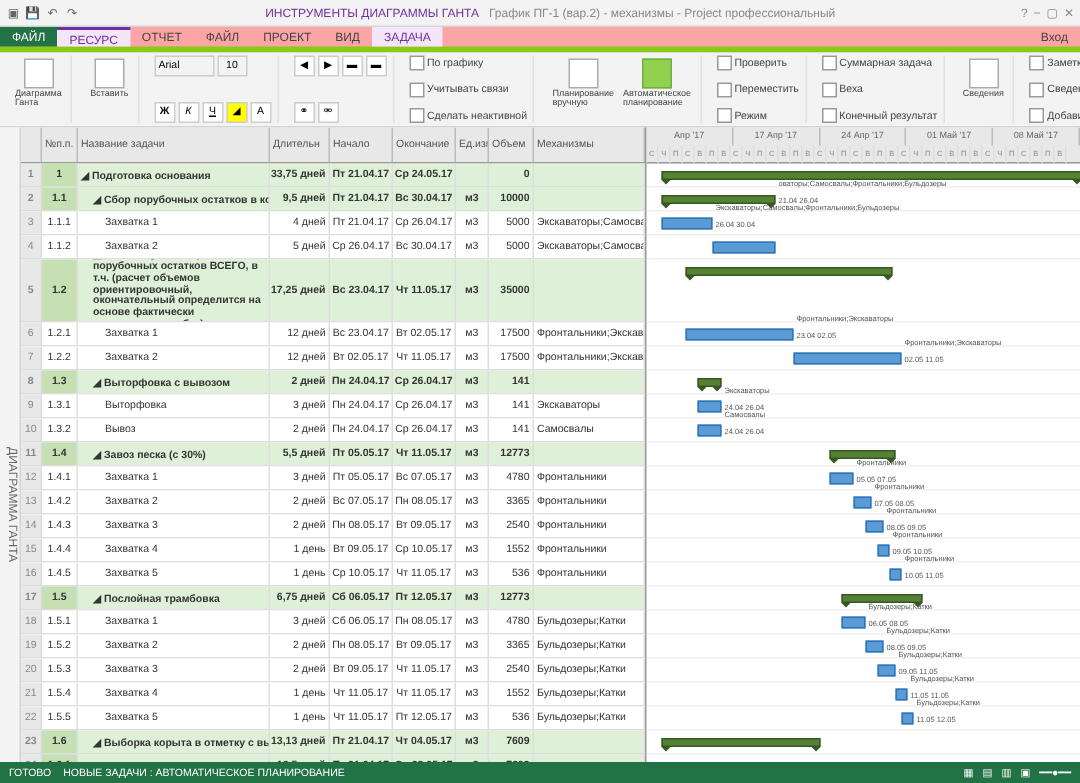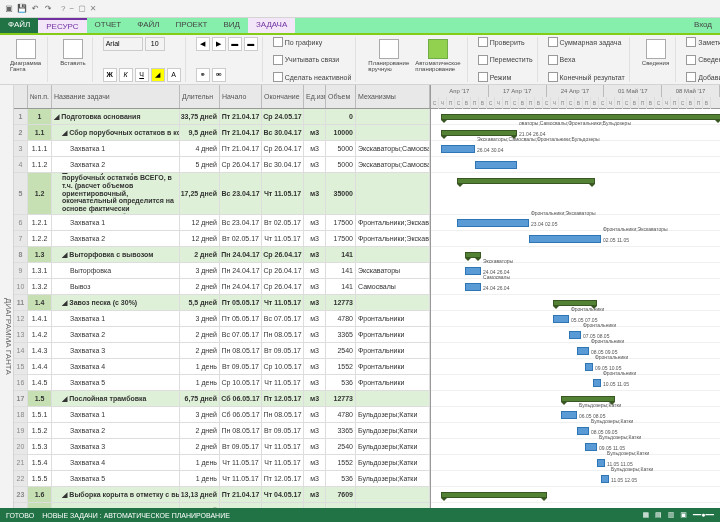--- a/index.html
+++ b/index.html
@@ -2,21 +2,21 @@
 <html><head>
 <meta charset="utf-8">
 <style>
 *{box-sizing:border-box;margin:0;padding:0;font-family:"Segoe UI",Arial,sans-serif}
 body{width:720px;height:522px;overflow:hidden;font-size:8px;background:#fff}
 .titlebar{height:18px;background:#f3f3f3;display:flex;align-items:center;border-bottom:1px solid #d4d4d4}
 .qat{display:flex;gap:3px;padding:0 4px}
 .qat span{width:10px;height:10px;display:inline-block;color:#666;font-size:8px;text-align:center}
 .tb-title{flex:1;text-align:center;color:#888;font-size:8px}
 .tb-right{display:flex;gap:4px;padding:0 4px;color:#888}
-.tabs{height:17px;background:#86efac;display:flex;border-bottom:2px solid #84cc16}
+.tabs{height:17px;background:#fca5a5;display:flex;border-bottom:4px solid #84cc16}
 .tab{padding:2px 8px;font-size:8px;color:#444;cursor:pointer}
 .tab.file{background:#217346;color:#fff}
 .tab.active{background:#f3e6f9;color:#7030a0;border-top:2px solid #7030a0}
 .tab.fmt{background:#f3e6f9;color:#7030a0}
 .ribbon{height:50px;background:#f3f3f3;display:flex;border-bottom:1px solid #d4d4d4;padding:2px 4px;gap:6px}
 .rgroup{display:flex;flex-direction:column;justify-content:space-between;border-right:1px solid #e0e0e0;padding:0 4px}
 .rrow{display:flex;gap:2px;align-items:center}
 .rbtn{width:14px;height:14px;border:1px solid #ccc;background:#fff;font-size:7px;text-align:center;line-height:12px}
 .fontbox{width:40px;height:14px;border:1px solid #ccc;font-size:7px;padding:0 2px;line-height:12px}
 .sizebox{width:20px;height:14px;border:1px solid #ccc;font-size:7px;text-align:center;line-height:12px}
@@ -70,20 +70,23 @@
 </head>
 <body>
 
 <div class="titlebar">
   <div class="qat">
     <span>▣</span>
     <span>💾</span>
     <span>↶</span>
     <span>↷</span>
   </div>
+  <div class="tb-title">
+    <span style="color:#7030a0">ИНСТРУМЕНТЫ ДИАГРАММЫ ГАНТА</span>&nbsp;&nbsp;&nbsp;<span>График ПГ-1 (вар.2) - механизмы - Project профессиональный</span>
+  </div>
   <div class="tb-right">
     <span>?</span>
     <span>−</span>
     <span>▢</span>
     <span>✕</span>
   </div>
 </div>
 
 <div class="tabs">
   <div class="tab file">ФАЙЛ</div>

